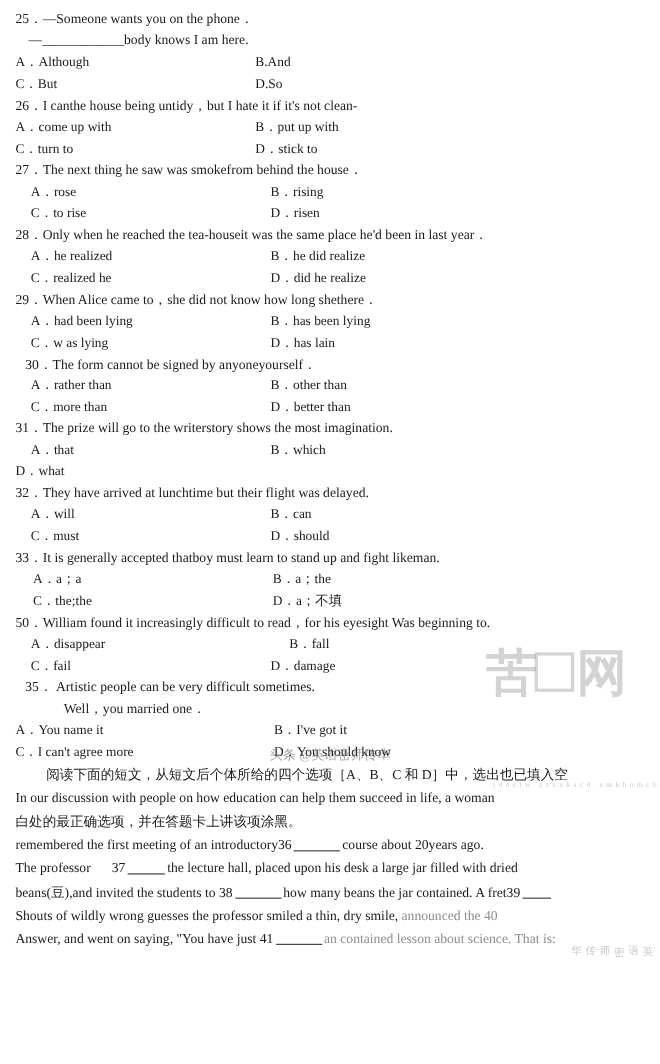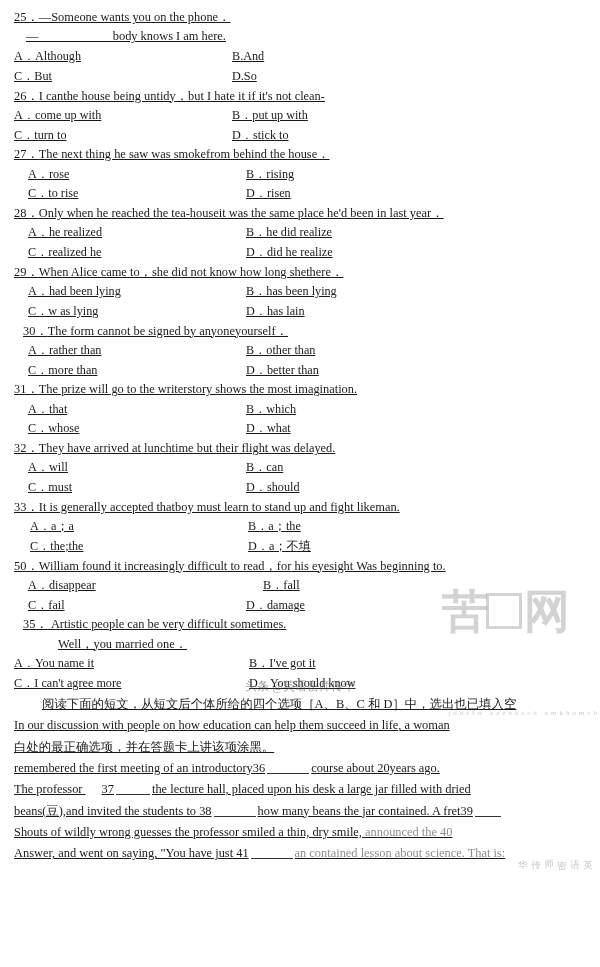--- a/index.html
+++ b/index.html
@@ -14,21 +14,20 @@
     color: #1a1a1a;
     position: relative;
     overflow: hidden;
   }
   .page {
     position: relative;
     width: 600px;
     height: 717px;
     padding: 8px 14px 0 14px;
     box-sizing: border-box;
-    text-decoration: underline;
   }
   .q {
     margin: 0 0 0 0;
   }
   .stem {
     font-size: 12.4px;
     line-height: 1.55;
     padding-left: 0px;
     white-space: pre-wrap;
   }
@@ -235,21 +234,20 @@
     </div>
   </div>
 
   <div class="q">
     <div class="stem"><span>31．</span><span>The prize will go to the writerstory shows the most imagination.</span></div>
     <div class="opts ind">
       <div class="c1">A．that</div>
       <div class="c2">B．which</div>
     </div>
     <div class="opts ind">
-      <div class="c1">C．whose</div>
       <div class="c2">D．what</div>
     </div>
   </div>
 
   <div class="q">
     <div class="stem"><span>32．</span><span>They have arrived at lunchtime but their flight was delayed.</span></div>
     <div class="opts ind">
       <div class="c1">A．will</div>
       <div class="c2">B．can</div>
     </div>

